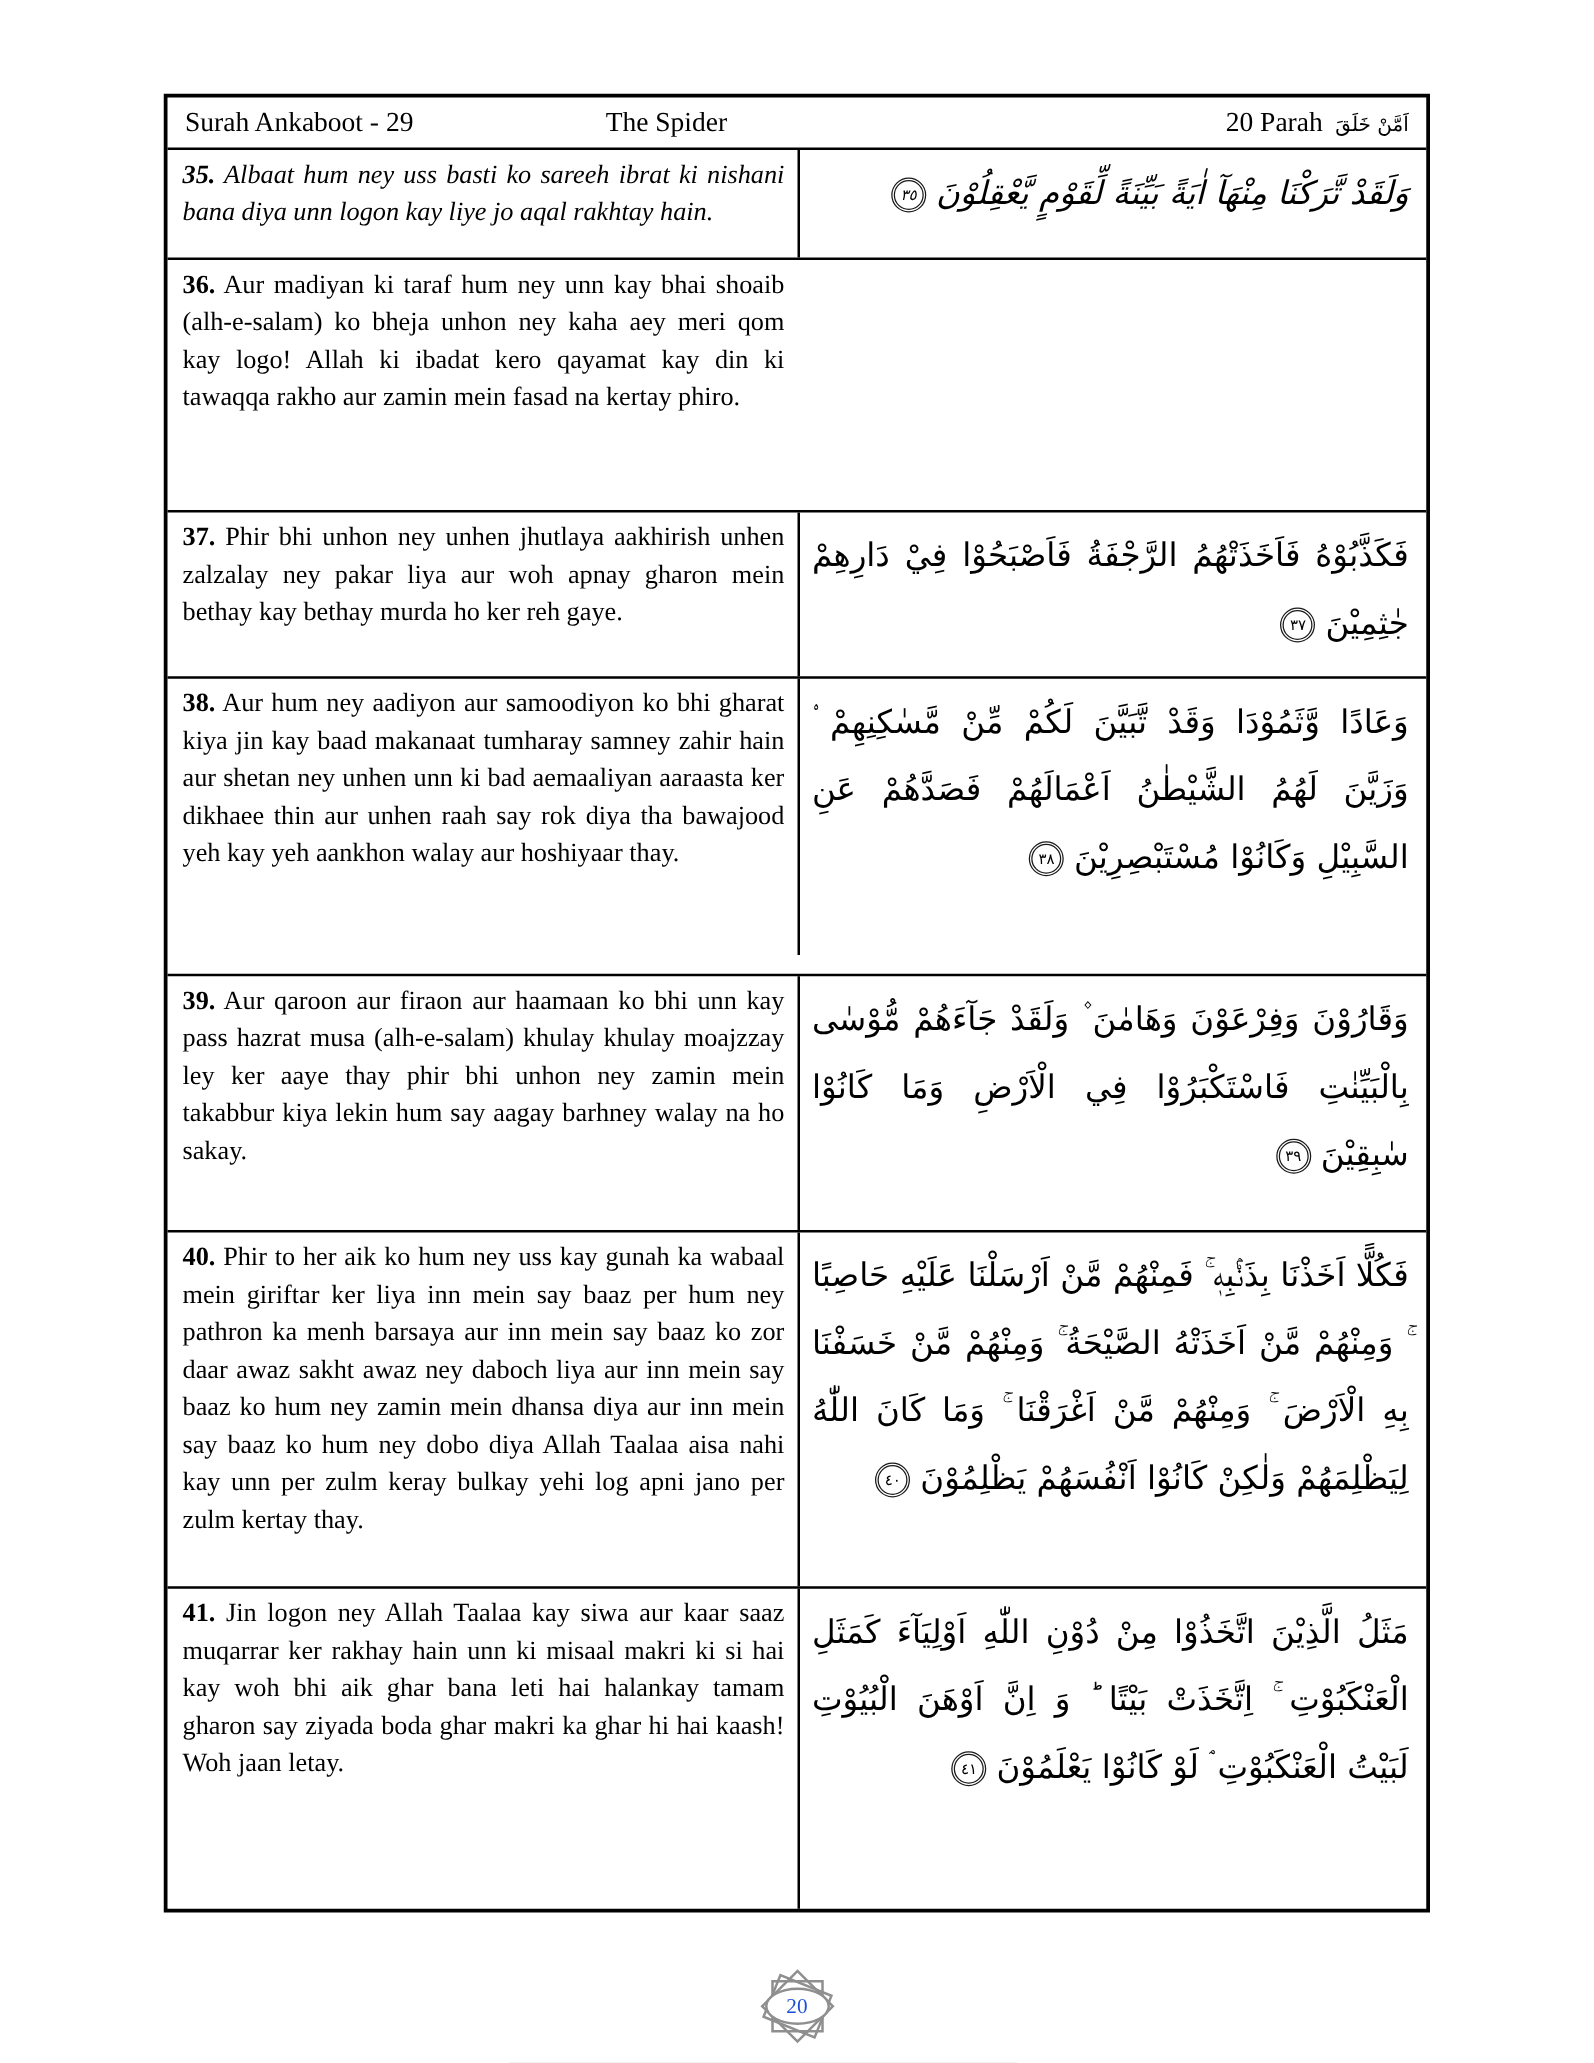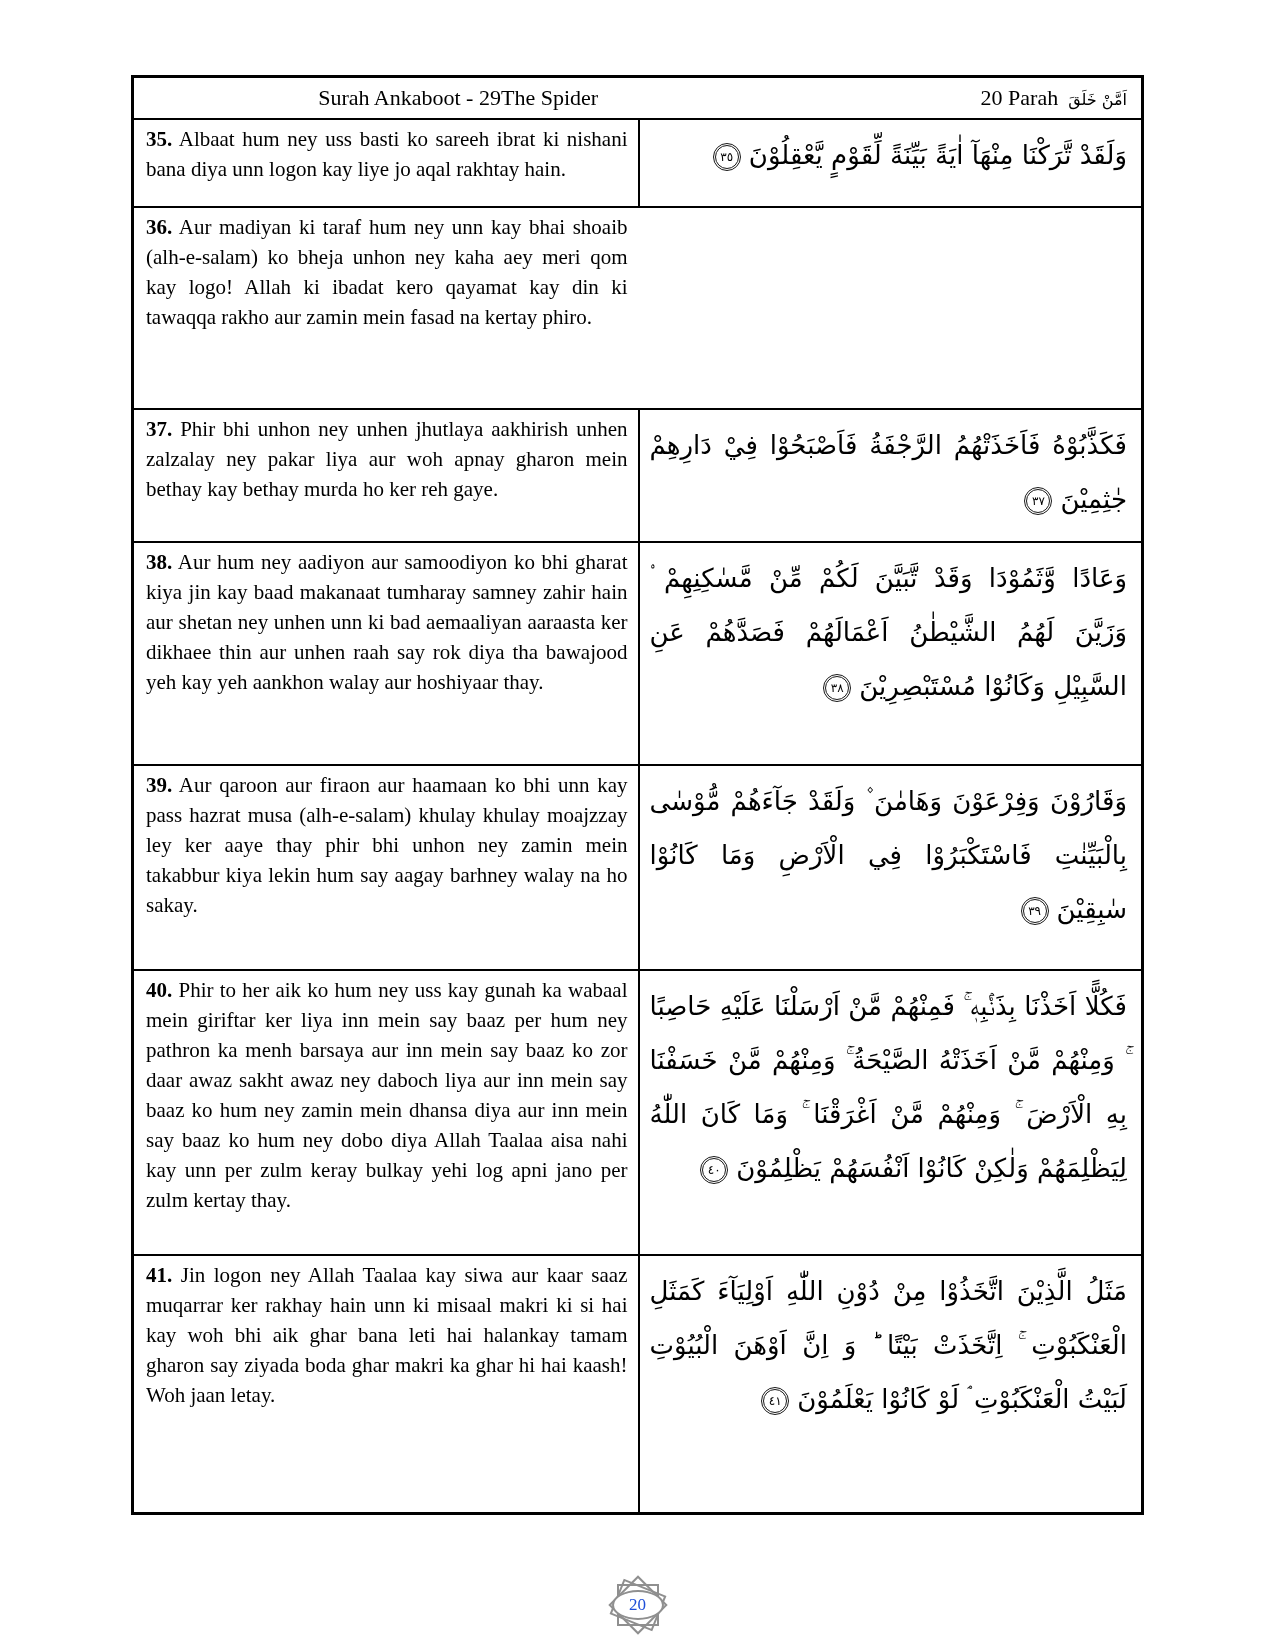--- a/index.html
+++ b/index.html
@@ -15,21 +15,21 @@
   }
   .doc-table{
     margin:75px 131px 0 131px;
     border:3px solid #000;
   }
   .header-row{
     display:flex;align-items:center;
     padding:7px 14px;
     font-size:22px;
   }
-  .header-left{flex:1.1;text-align:right;margin-left:25px;}
+  .header-left{flex:1.1;text-align:left;}
   .header-center{flex:1;}
   .header-right{flex:1.1;text-align:right;white-space:nowrap;}
   .header-right .ar{
     font-family:"DejaVu Sans", sans-serif;
     font-size:16px;margin-left:10px;
   }
   .body-row{
     display:flex;
     border-top:2px solid #000;
     align-items:stretch;
@@ -43,25 +43,25 @@
   .cell-translation .vnum{font-weight:bold;}
   .cell-arabic{
     flex:0 0 50%;box-sizing:border-box;
     border-left:2px solid #000;
     padding:8px 14px 8px 10px;
     direction:rtl;
     font-family:"DejaVu Sans", sans-serif;
     font-size:26px;line-height:54px;
     text-align:justify;
   }
-  .row-35{min-height:86px;}
+  .row-35{min-height:86px;font-style:italic;}
   .row-36{min-height:200px;}
   .row-37{min-height:131px;}
   .row-38{min-height:221px;}
-  .row-39{min-height:203px;}
+  .row-39{min-height:203px;margin-top:15px;}
   .row-40{min-height:283px;}
   .row-41{min-height:256px;}
   .verse-marker{
     display:inline-block;
     width:28px;height:28px;
     border:3px double #1a1a1a;
     border-radius:50%;
     line-height:22px;font-size:12px;
     text-align:center;
     vertical-align:middle;

